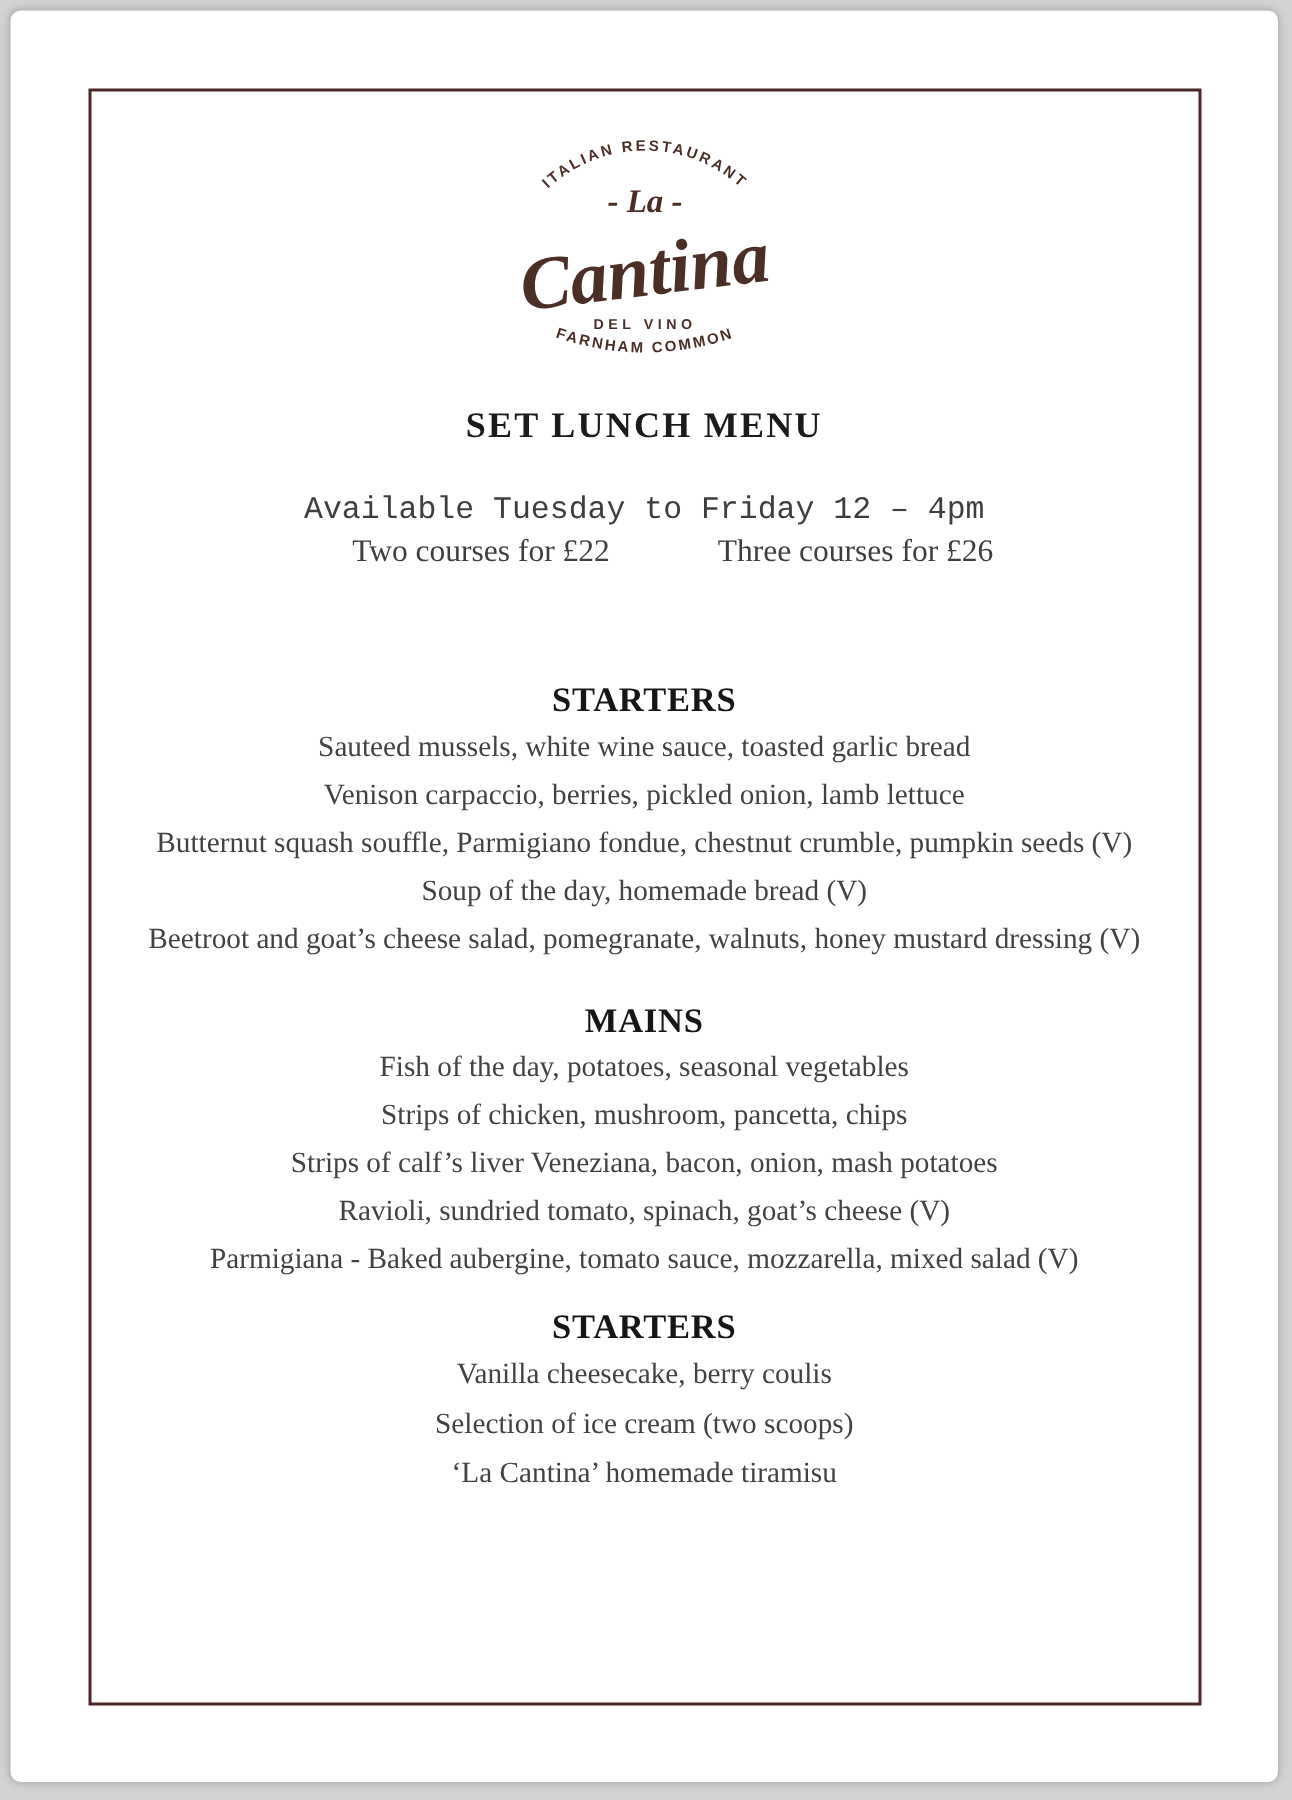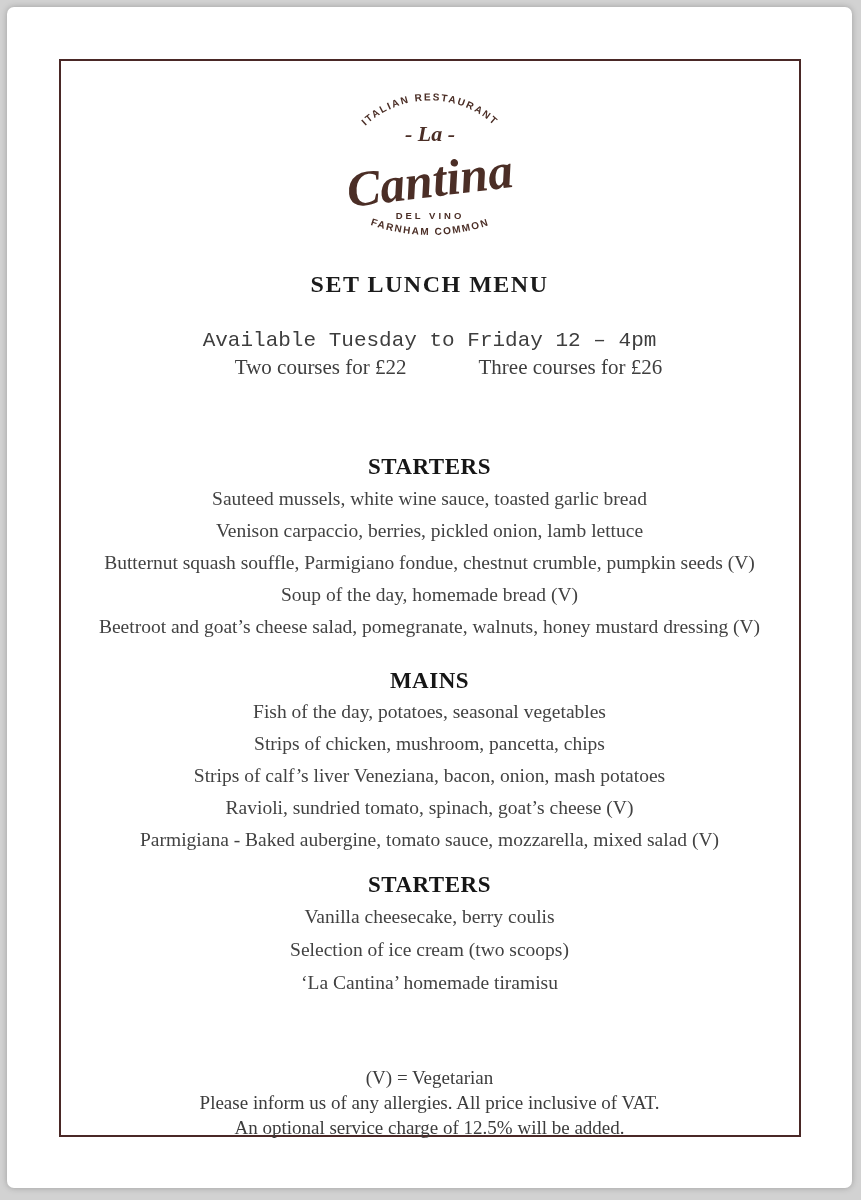--- a/index.html
+++ b/index.html
@@ -154,18 +154,13 @@
     <div>Parmigiana - Baked aubergine, tomato sauce, mozzarella, mixed salad (V)</div>
   </div>
 
   <div class="abs section-heading heading-desserts">STARTERS</div>
   <div class="abs items items-desserts">
     <div>Vanilla cheesecake, berry coulis</div>
     <div>Selection of ice cream (two scoops)</div>
     <div>‘La Cantina’ homemade tiramisu</div>
   </div>
 
-  <div class="abs items footer">
-    <div>(V) = Vegetarian</div>
-    <div>Please inform us of any allergies. All price inclusive of VAT.</div>
-    <div>An optional service charge of 12.5% will be added.</div>
-  </div>
 </div>
 
 </body></html>

